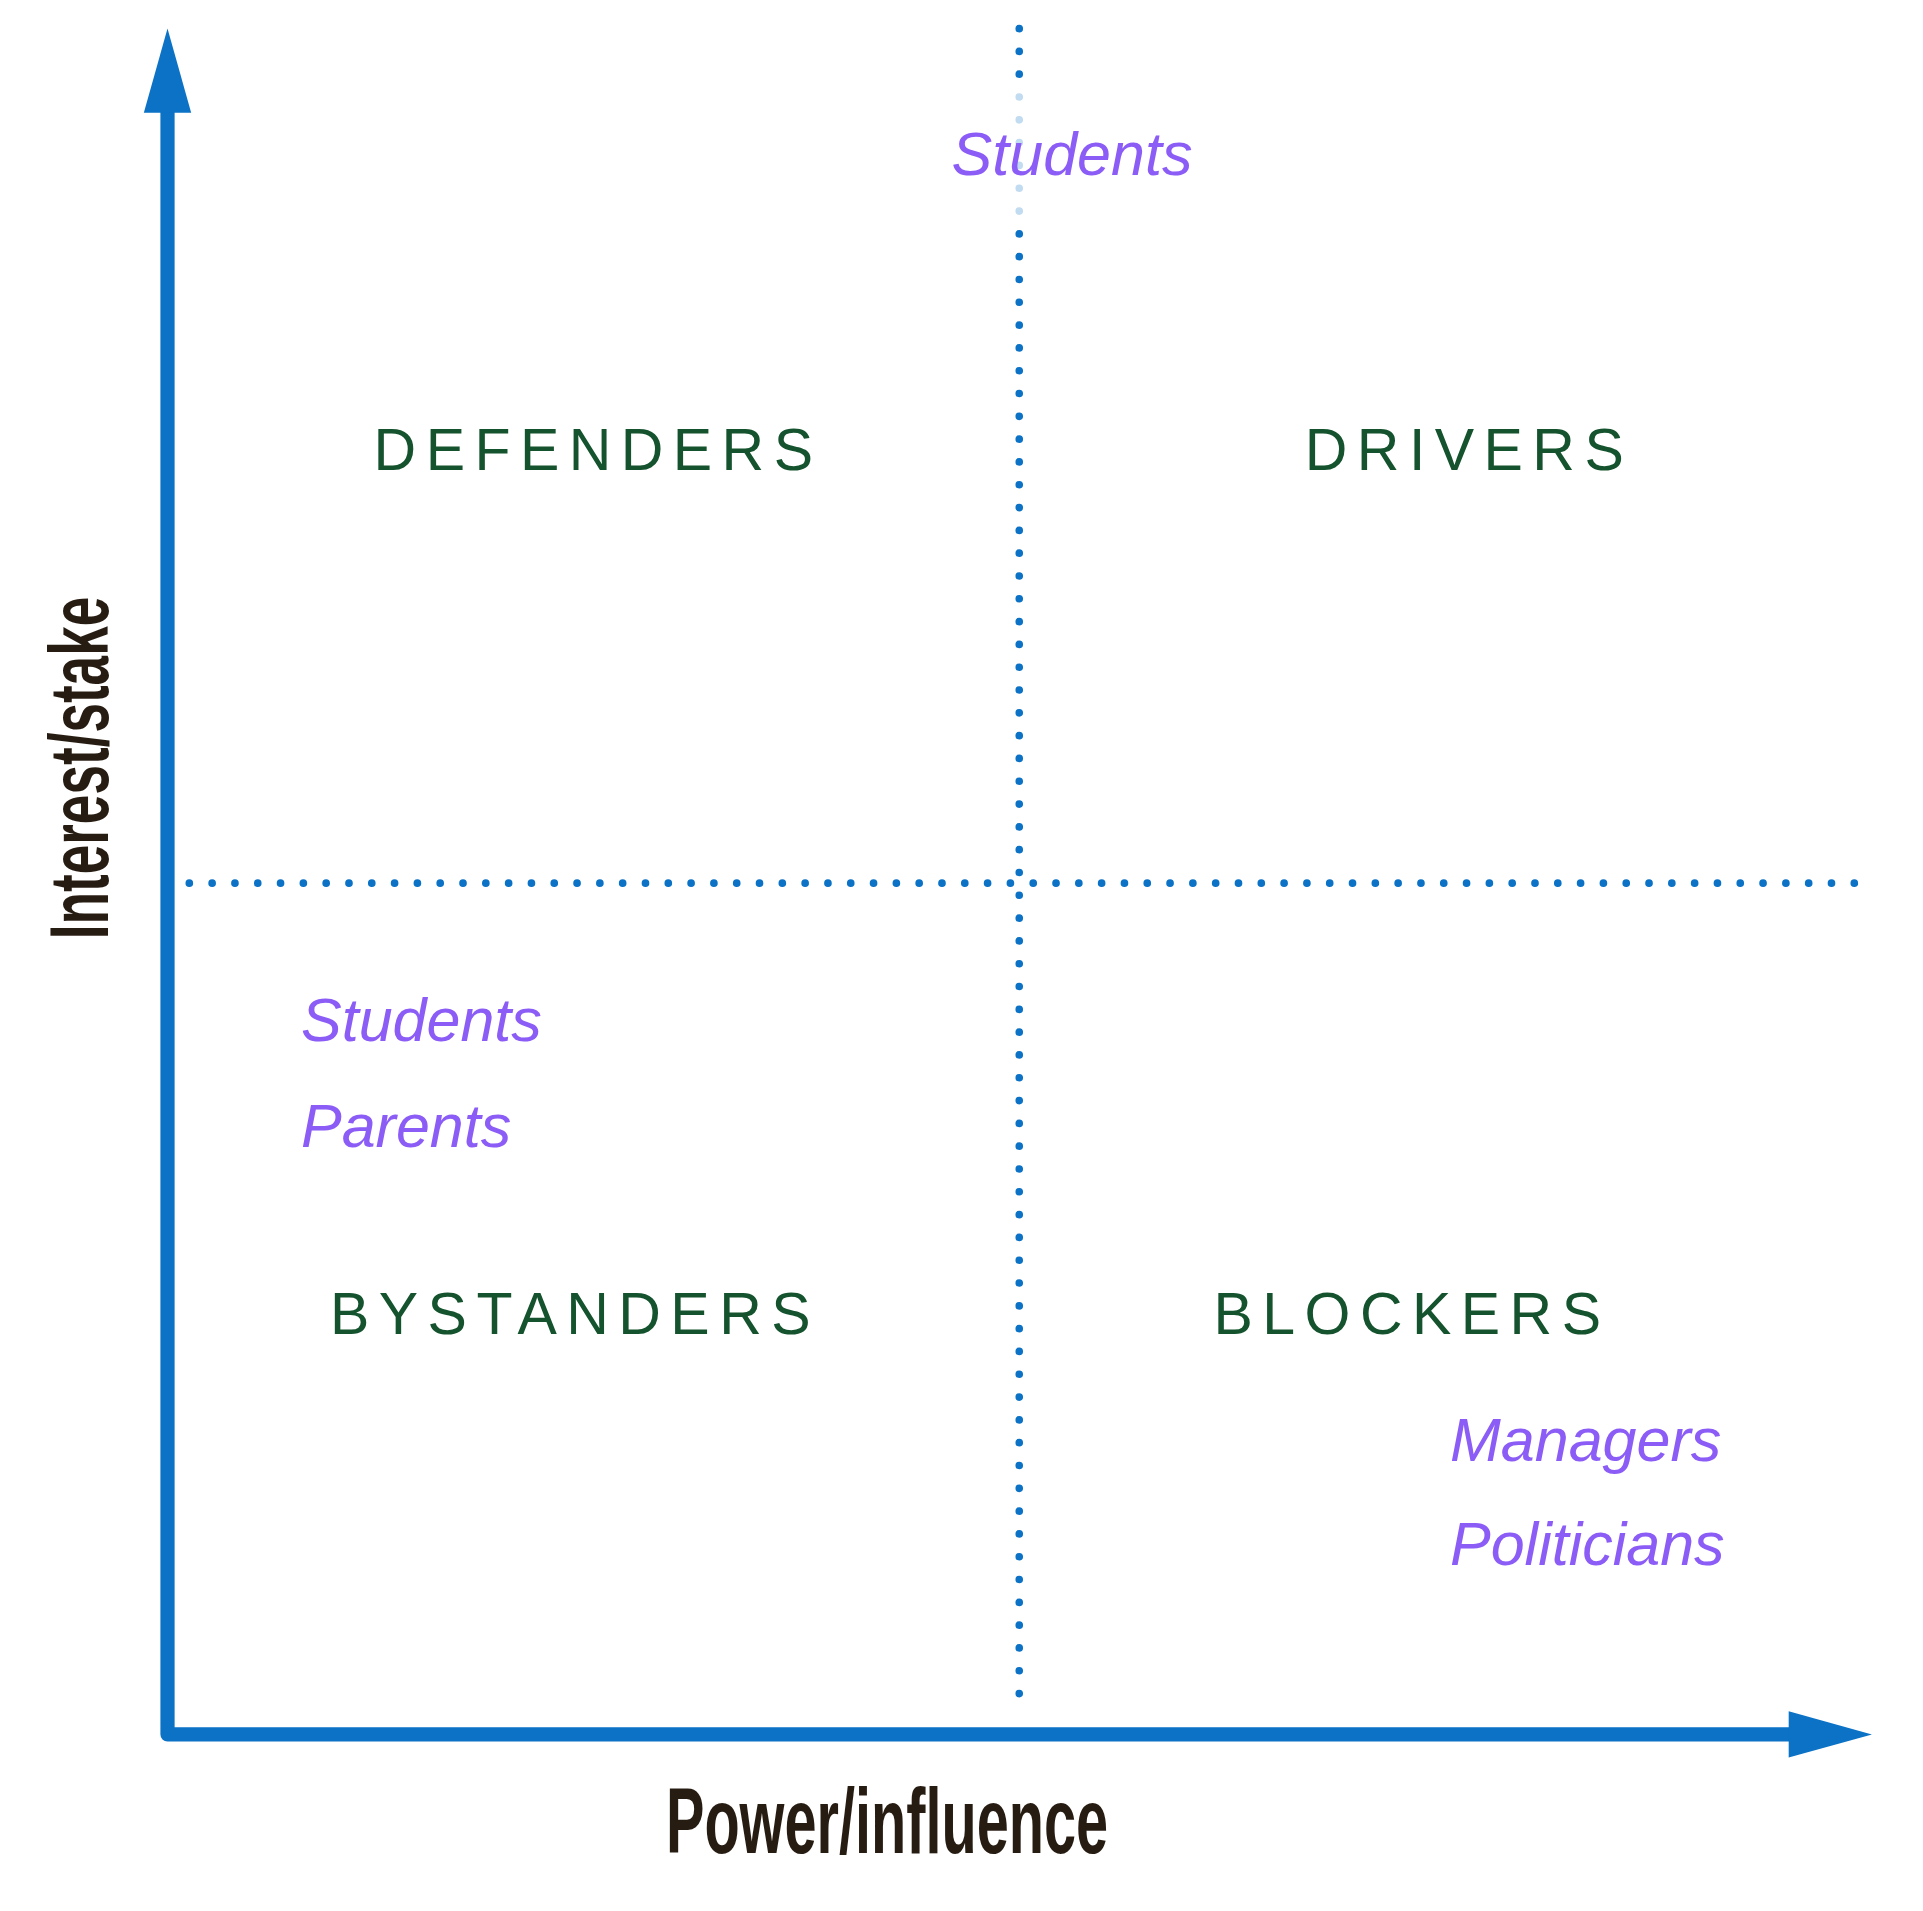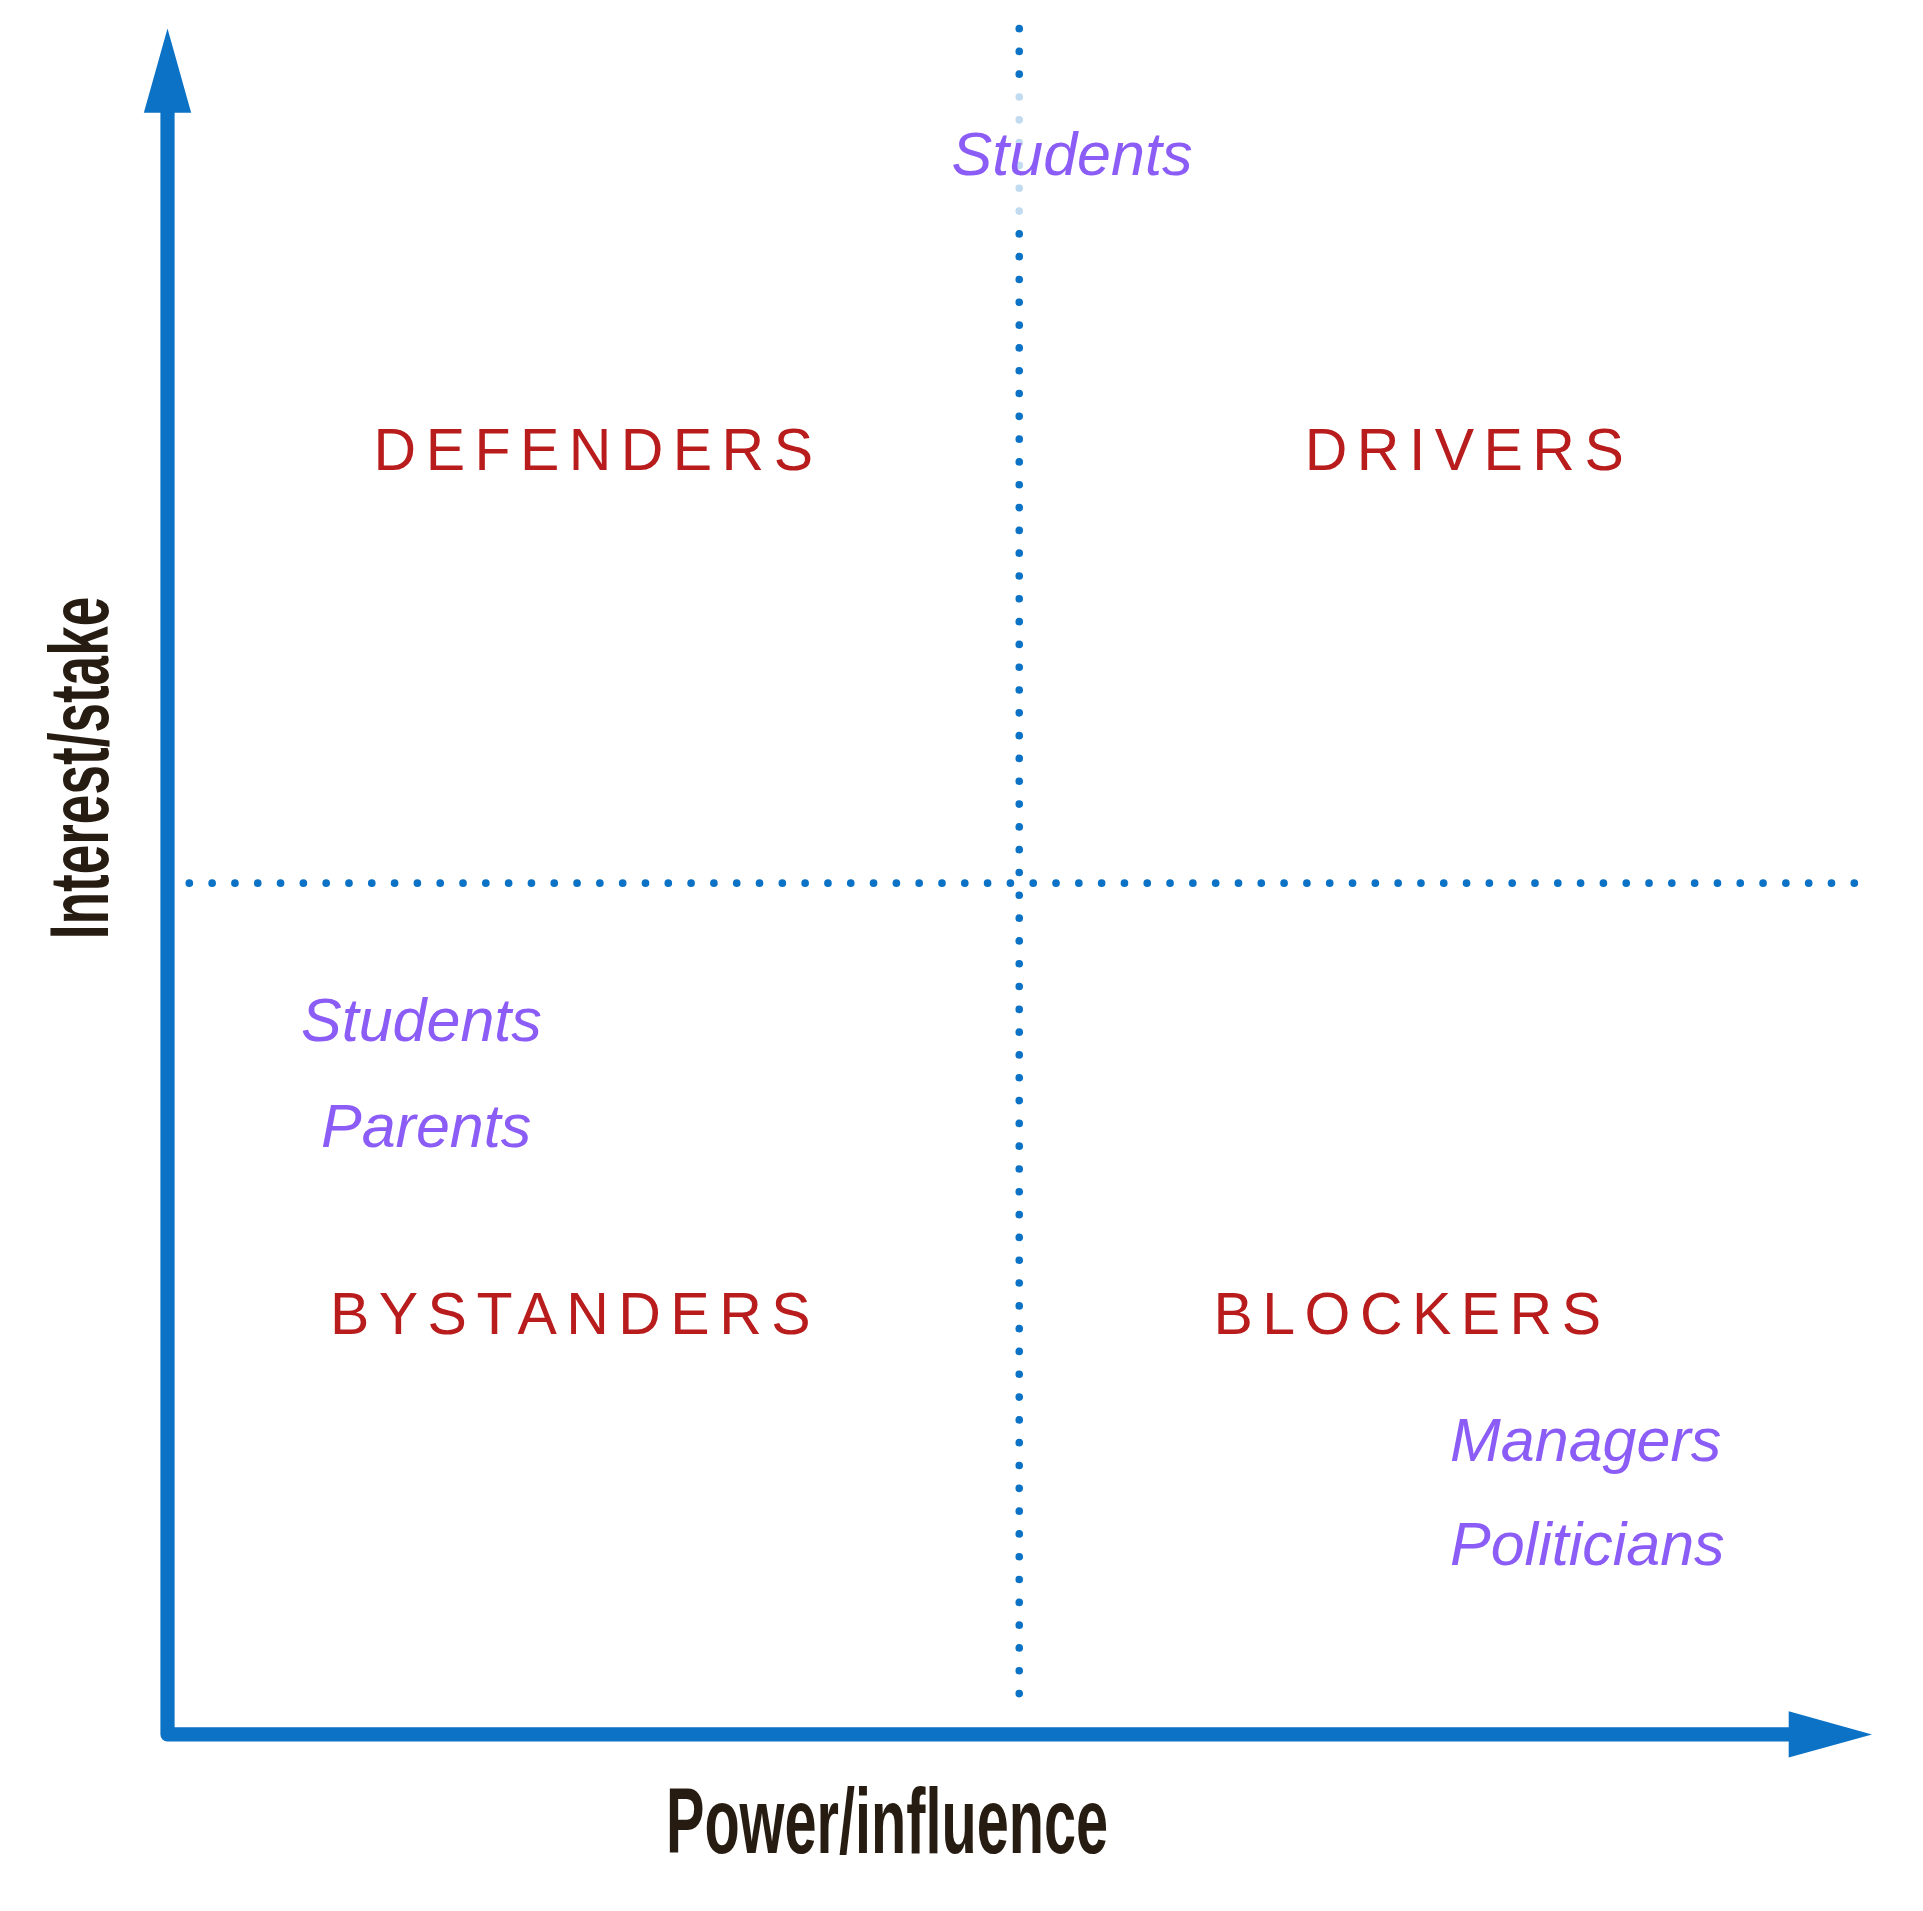--- a/index.html
+++ b/index.html
@@ -16,21 +16,21 @@
     left: 0; top: 0;
     width: 1924px; height: 1912px;
     display: block;
   }
   .q-label {
     position: absolute;
     transform: translate(-50%, -50%);
     font-size: 59px;
     font-weight: 400;
     letter-spacing: 0.16em;
-    color: #b91c1c;
+    color: #14532d;
     white-space: nowrap;
     line-height: 1;
   }
   .s-label {
     position: absolute;
     font-style: italic;
     font-size: 61px;
     font-weight: 400;
     color: #8b5cf6;
     white-space: nowrap;
@@ -73,21 +73,21 @@
   </svg>
 
   <div class="q-label" style="left:598px; top:450px;">DEFENDERS</div>
   <div class="q-label" style="left:1469px; top:450px;text-align:right;">DRIVERS</div>
   <div class="q-label" style="left:575px; top:1314px;">BYSTANDERS</div>
   <div class="q-label" style="left:1412px; top:1314px;">BLOCKERS</div>
 
   <div class="s-label top-center" style="left:1072px; top:154px;">Students</div>
 
   <div class="s-label" style="left:301px; top:990px;">Students</div>
-  <div class="s-label" style="left:301px; top:1096px;margin-left:20px;">Parents</div>
+  <div class="s-label" style="left:301px; top:1096px;">Parents</div>
 
 
   <div class="s-label" style="left:1450px; top:1410px;">Managers</div>
   <div class="s-label" style="left:1450px; top:1514px;">Politicians</div>
 
   <div class="axis-title y" style="left:79px; top:768px;">Interest/stake</div>
   <div class="axis-title x" style="left:887px; top:1821px;">Power/influence</div>
 
 </div>
 

